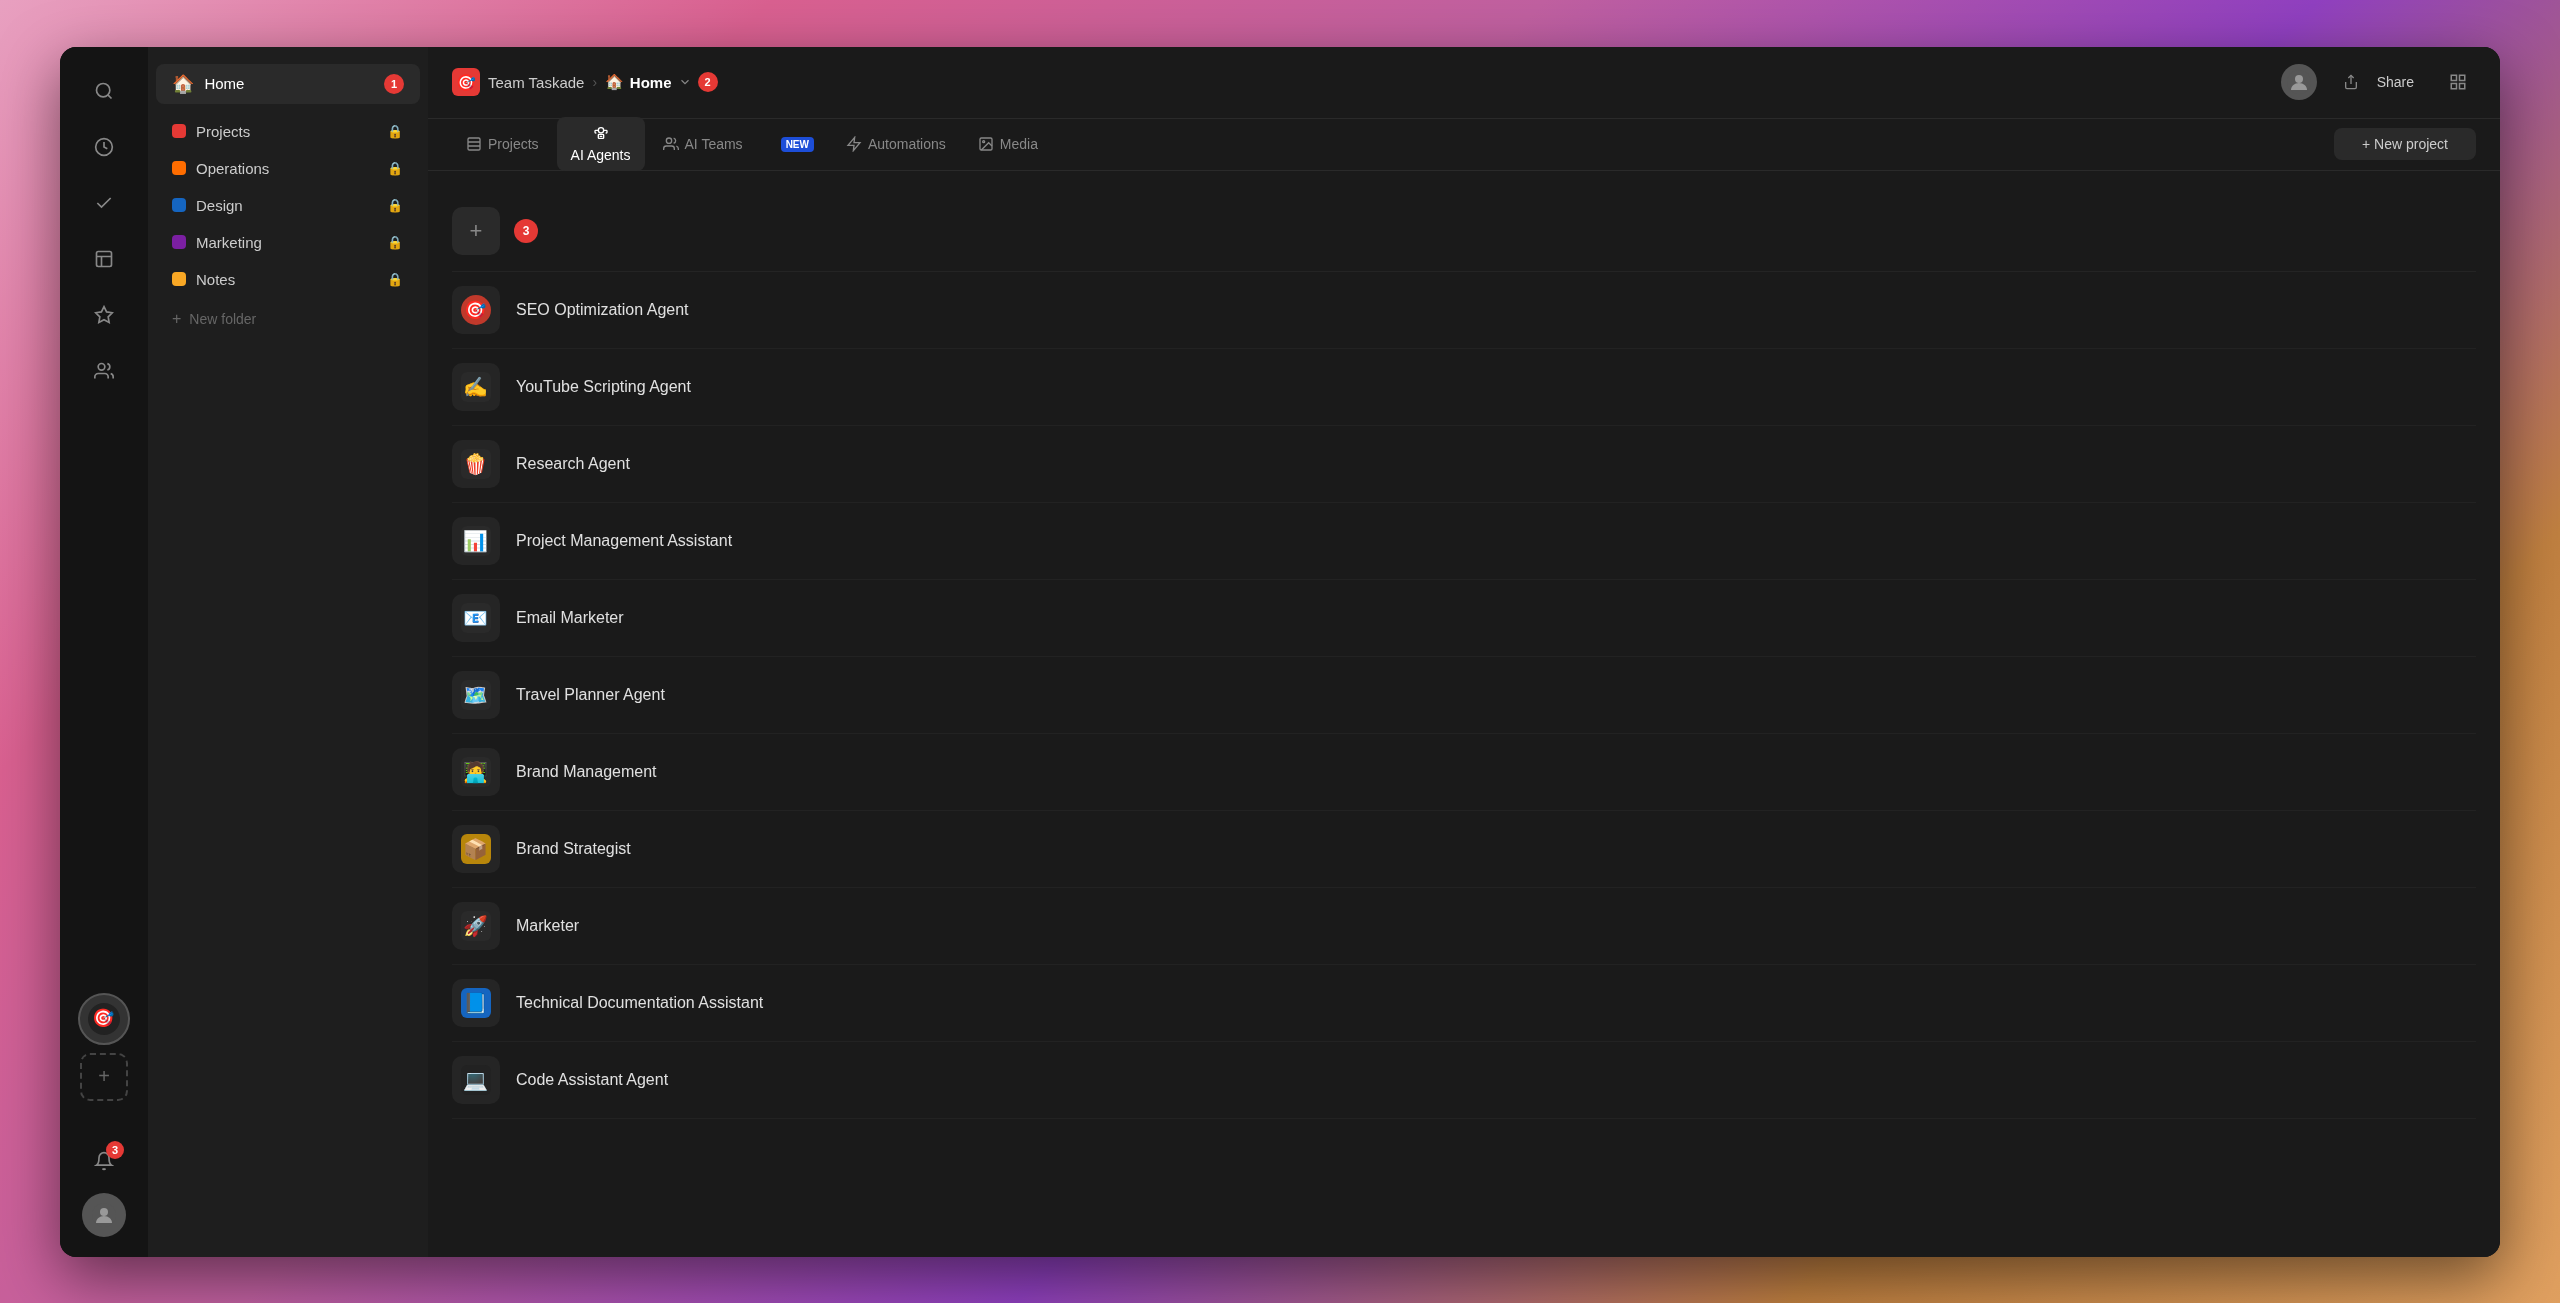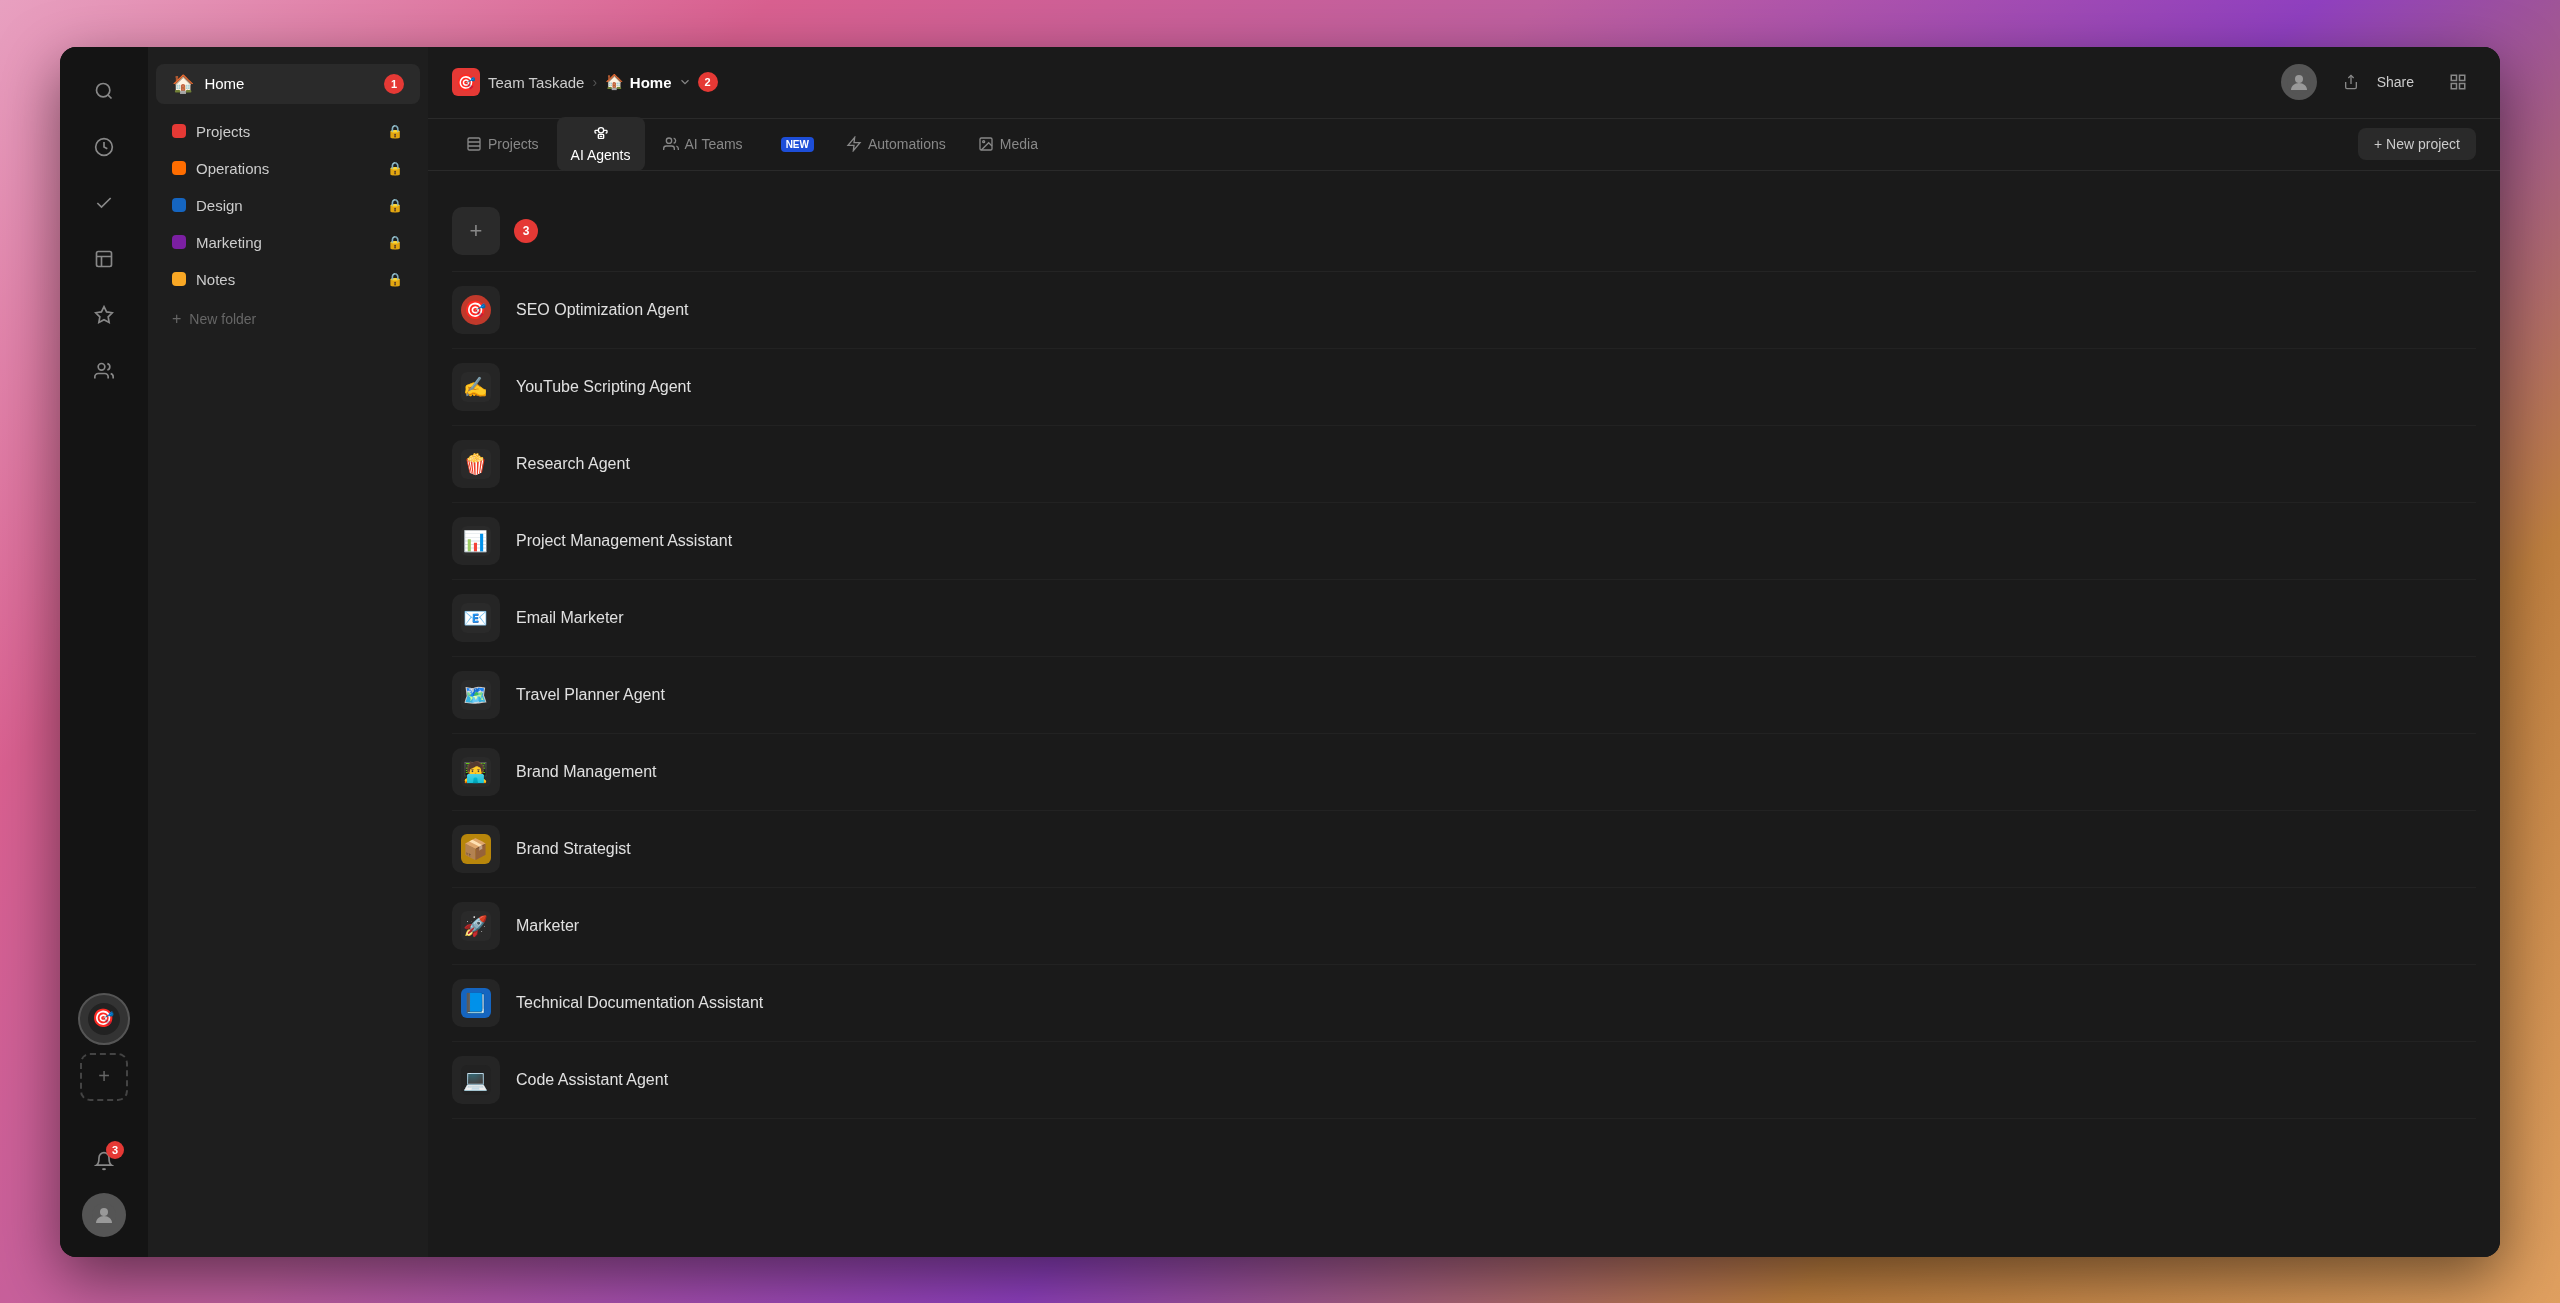--- a/index.html
+++ b/index.html
@@ -292,21 +292,21 @@
       font-weight: 700;
       padding: 2px 5px;
       border-radius: 4px;
       margin-left: 32px;
     }
     .new-project-btn {
       margin-left: auto;
       display: flex;
       align-items: center;
       gap: 6px;
-      padding: 8px 16px;
+      padding: 8px 28px;
       border-radius: 8px;
       background: #2a2a2a;
       border: none;
       color: #ccc;
       font-size: 14px;
       cursor: pointer;
     }
     
     .content {
       flex: 1;

